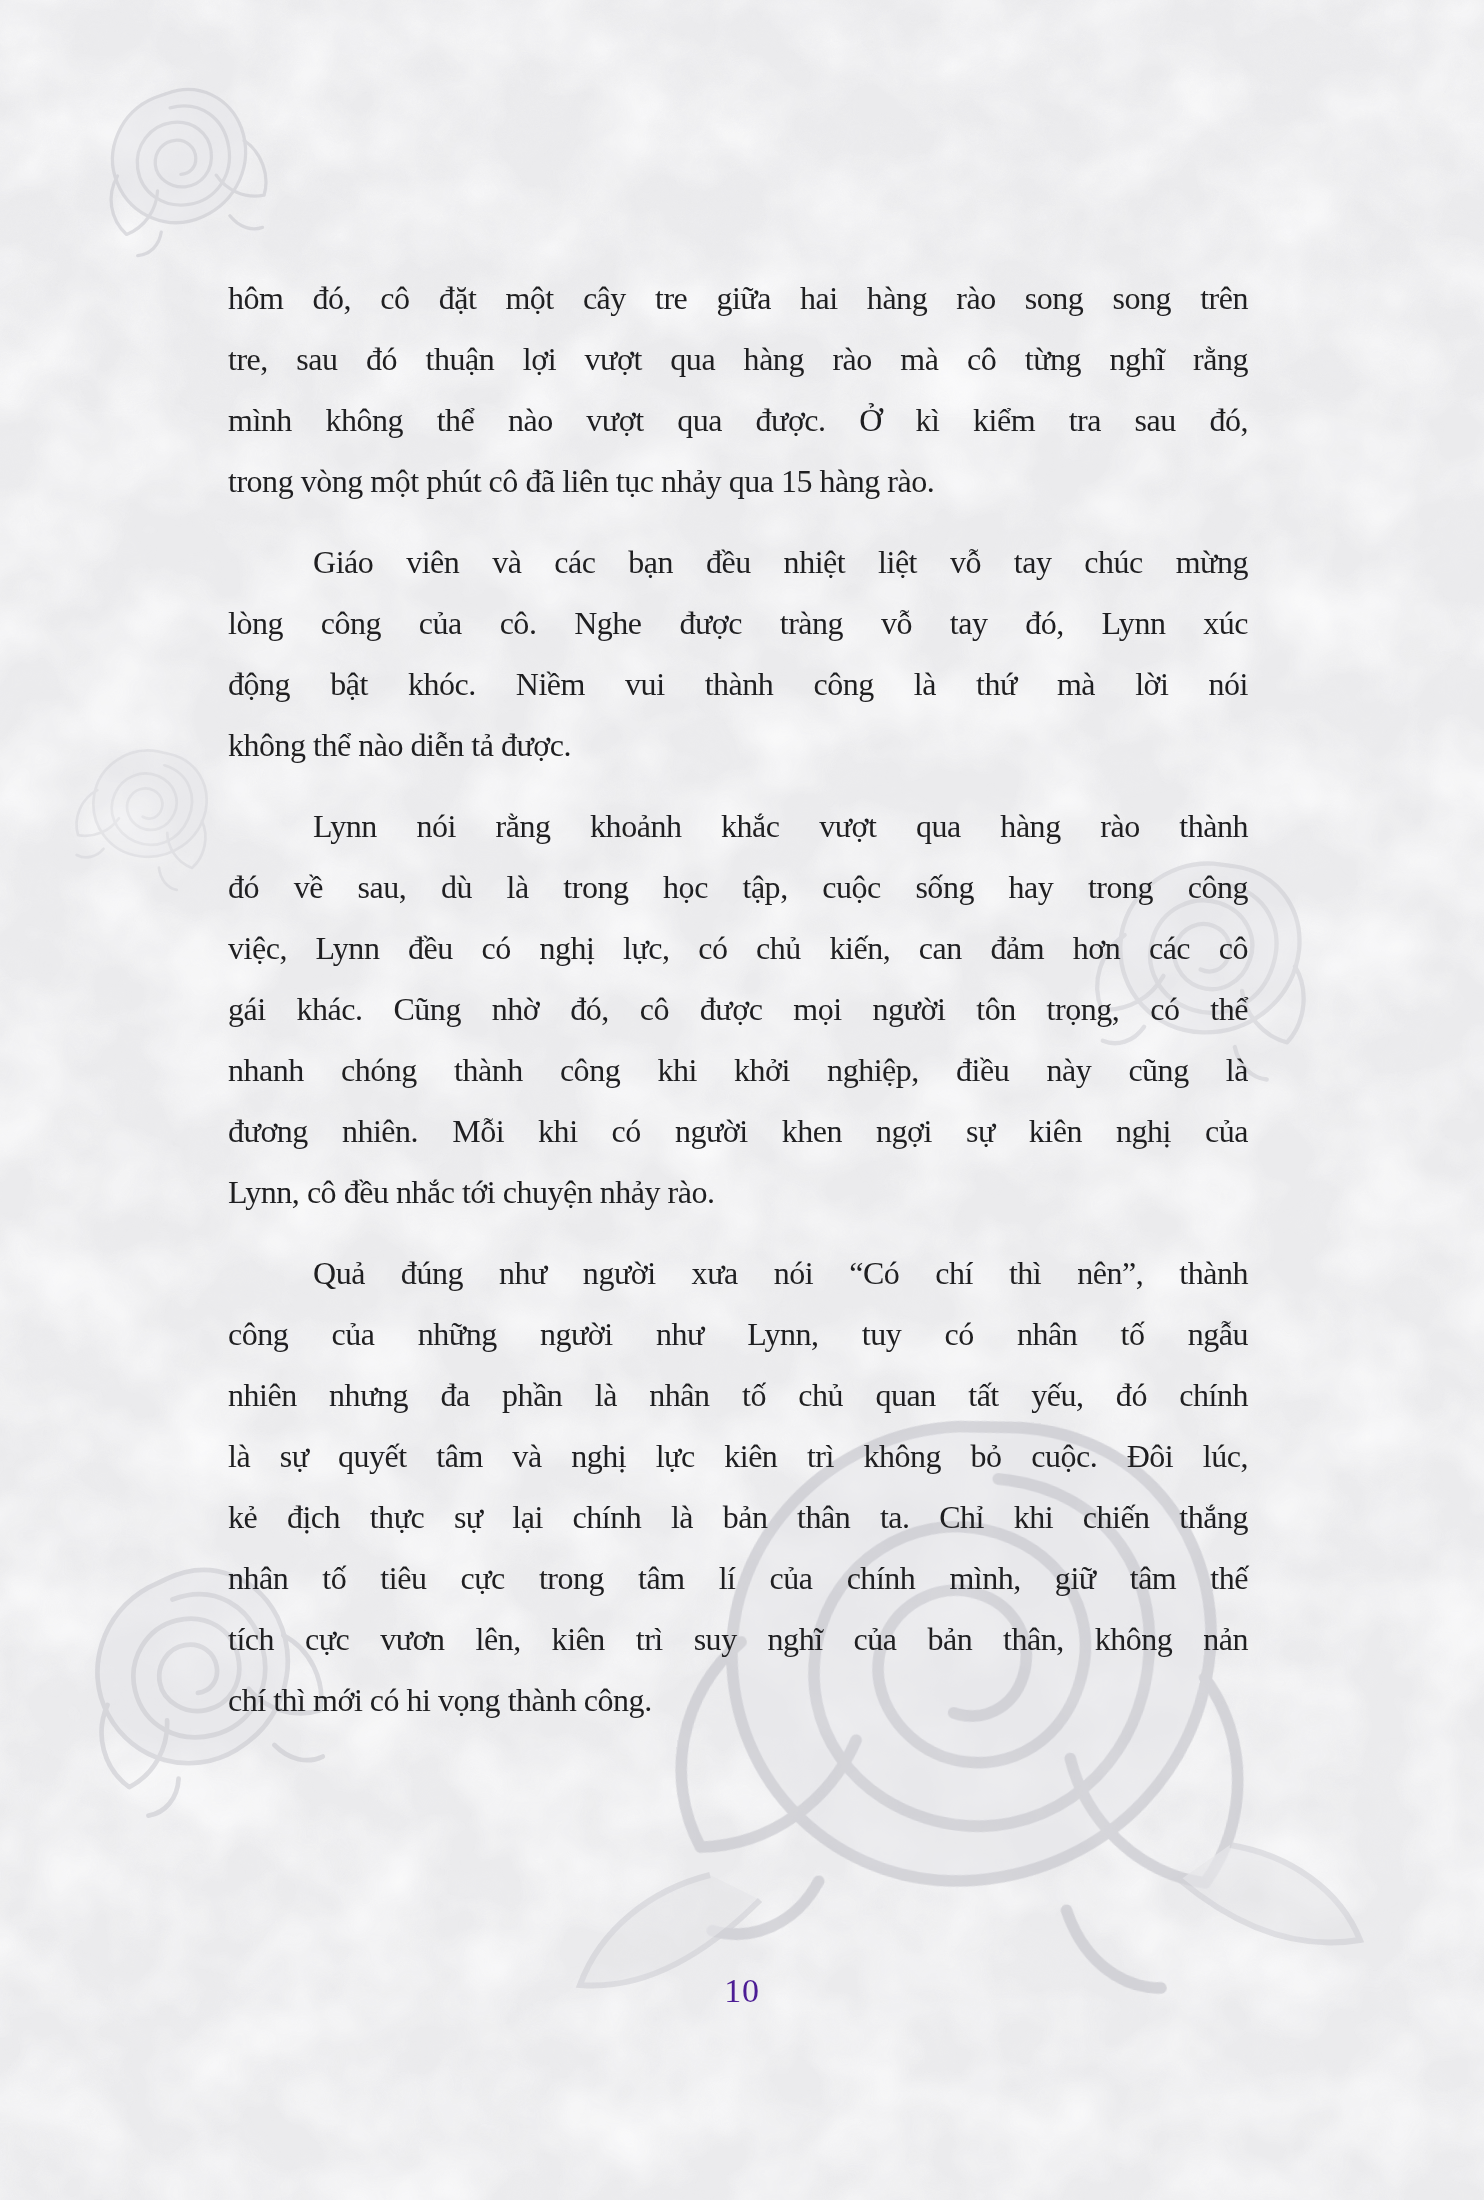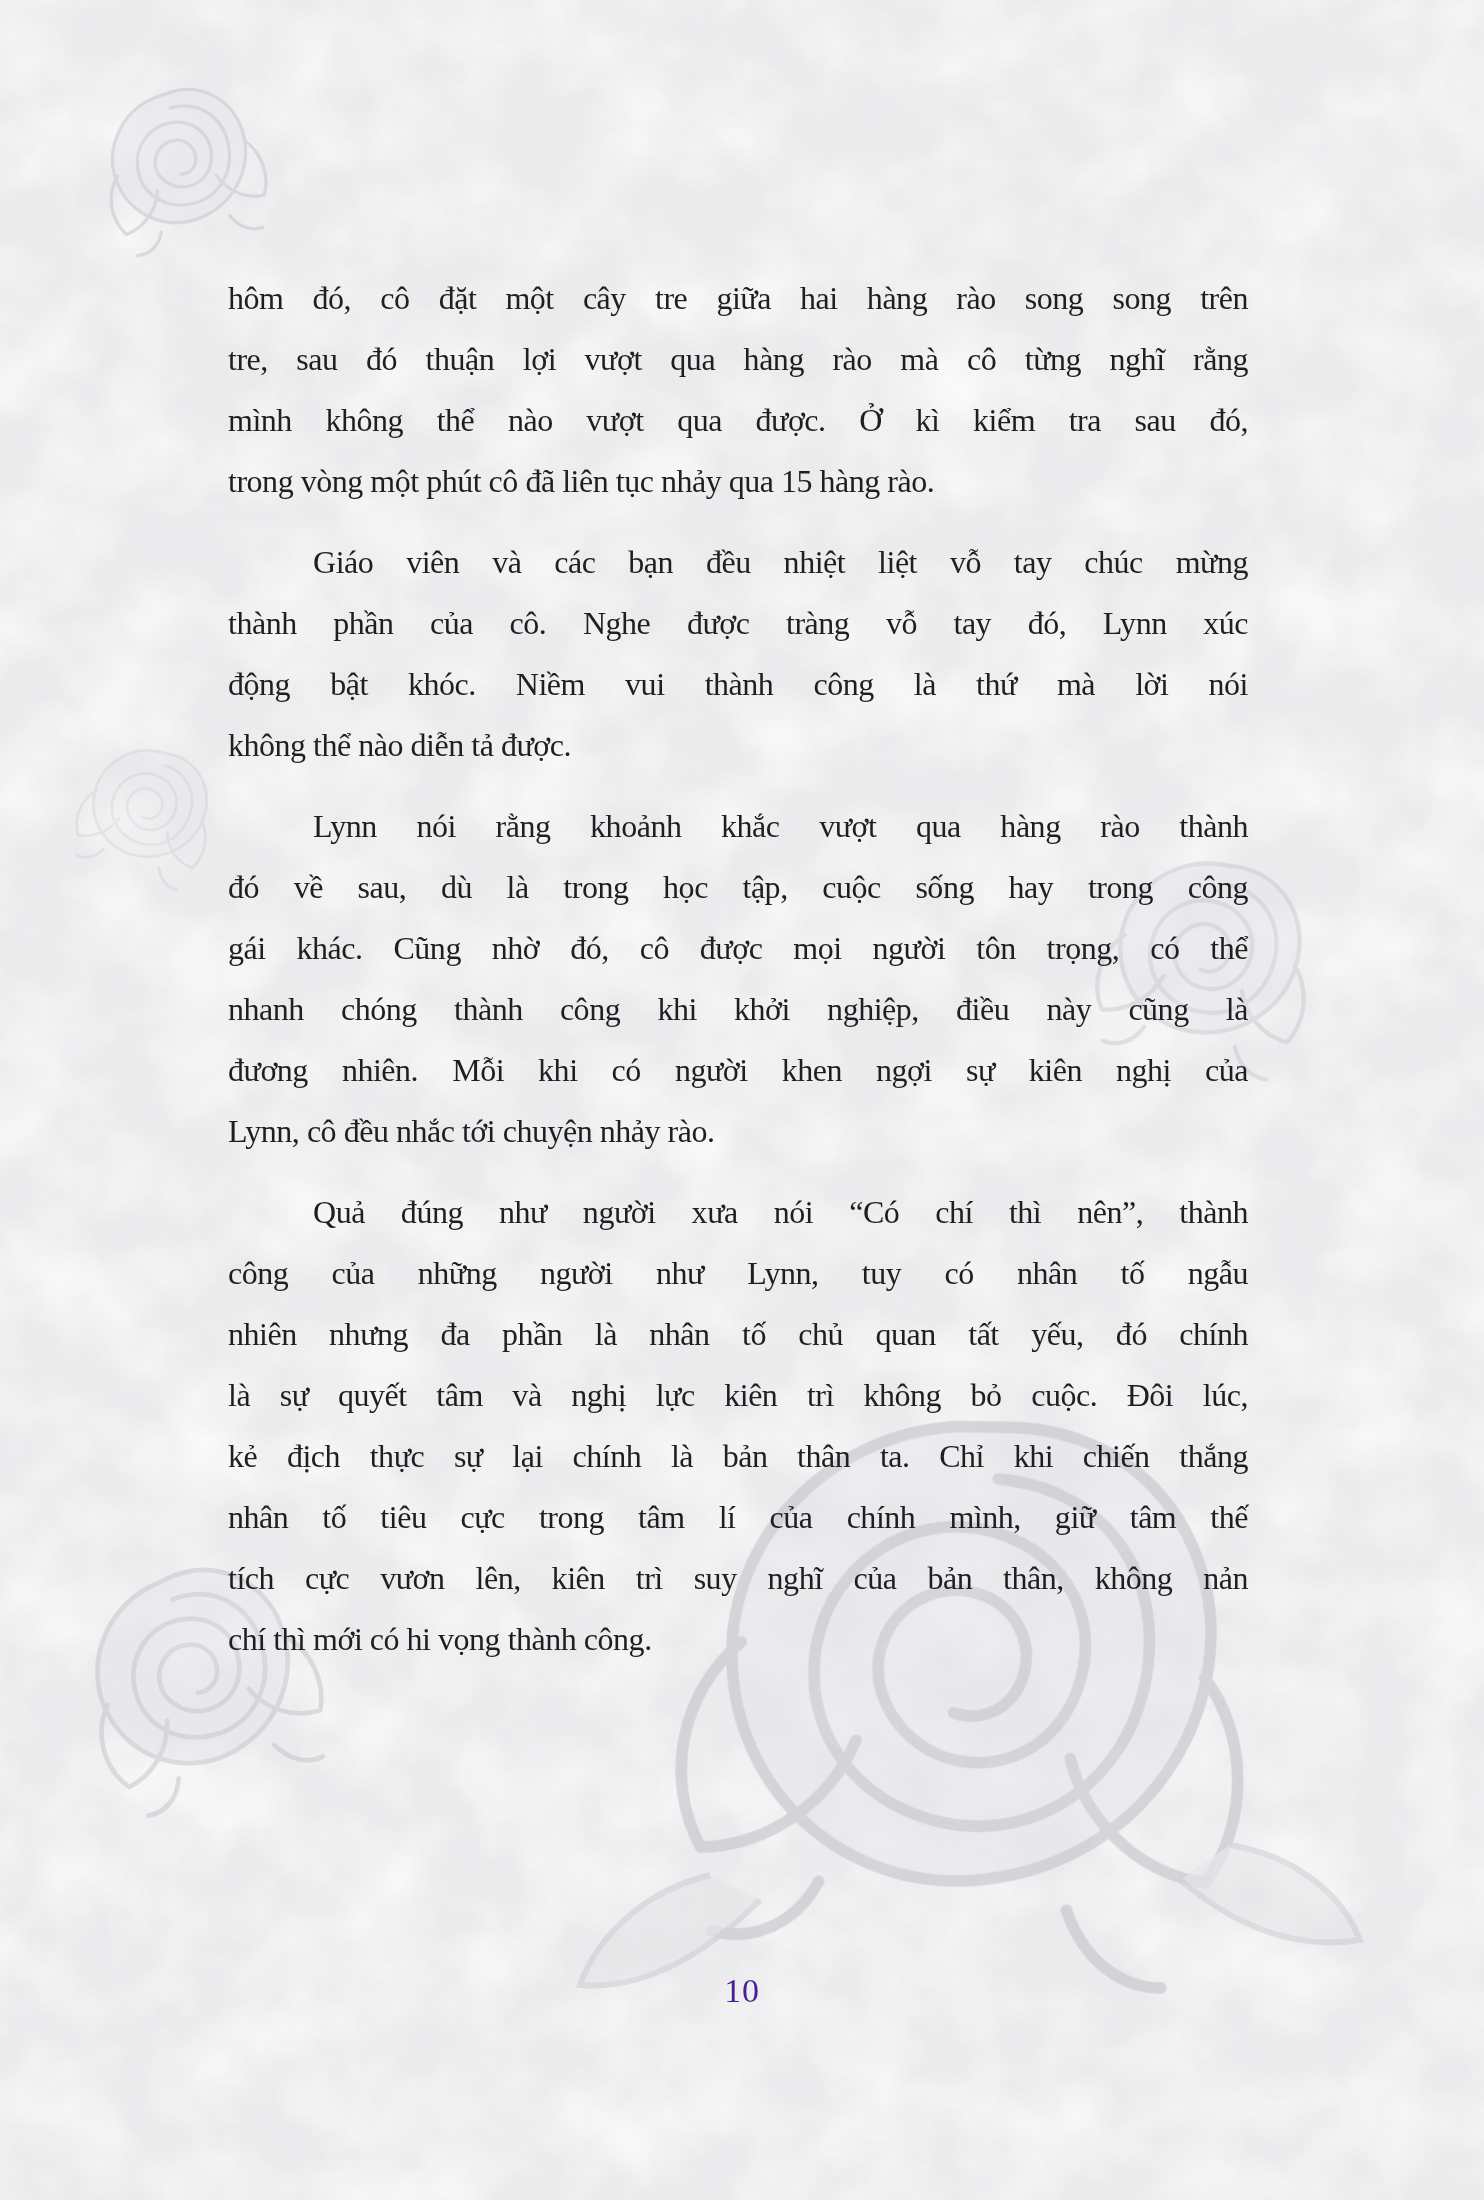--- a/index.html
+++ b/index.html
@@ -98,27 +98,28 @@
 
   <main class="text-block">
       <div class="para">
         <div class="line">hôm đó, cô đặt một cây tre giữa hai hàng rào song song trên</div>
         <div class="line">tre, sau đó thuận lợi vượt qua hàng rào mà cô từng nghĩ rằng</div>
         <div class="line">mình không thể nào vượt qua được. Ở kì kiểm tra sau đó,</div>
         <div class="line last">trong vòng một phút cô đã liên tục nhảy qua 15 hàng rào.</div>
       </div>
       <div class="para">
         <div class="line first-indent">Giáo viên và các bạn đều nhiệt liệt vỗ tay chúc mừng</div>
-        <div class="line">thành phần của cô. Nghe được tràng vỗ tay đó, Lynn xúc</div>
+        <div class="line">lòng công của cô. Nghe được tràng vỗ tay đó, Lynn xúc</div>
         <div class="line">động bật khóc. Niềm vui thành công là thứ mà lời nói</div>
         <div class="line last">không thể nào diễn tả được.</div>
       </div>
       <div class="para">
         <div class="line first-indent">Lynn nói rằng khoảnh khắc vượt qua hàng rào thành</div>
         <div class="line">đó về sau, dù là trong học tập, cuộc sống hay trong công</div>
+        <div class="line">việc, Lynn đều có nghị lực, có chủ kiến, can đảm hơn các cô</div>
         <div class="line">gái khác. Cũng nhờ đó, cô được mọi người tôn trọng, có thể</div>
         <div class="line">nhanh chóng thành công khi khởi nghiệp, điều này cũng là</div>
         <div class="line">đương nhiên. Mỗi khi có người khen ngợi sự kiên nghị của</div>
         <div class="line last">Lynn, cô đều nhắc tới chuyện nhảy rào.</div>
       </div>
       <div class="para">
         <div class="line first-indent">Quả đúng như người xưa nói “Có chí thì nên”, thành</div>
         <div class="line">công của những người như Lynn, tuy có nhân tố ngẫu</div>
         <div class="line">nhiên nhưng đa phần là nhân tố chủ quan tất yếu, đó chính</div>
         <div class="line">là sự quyết tâm và nghị lực kiên trì không bỏ cuộc. Đôi lúc,</div>

